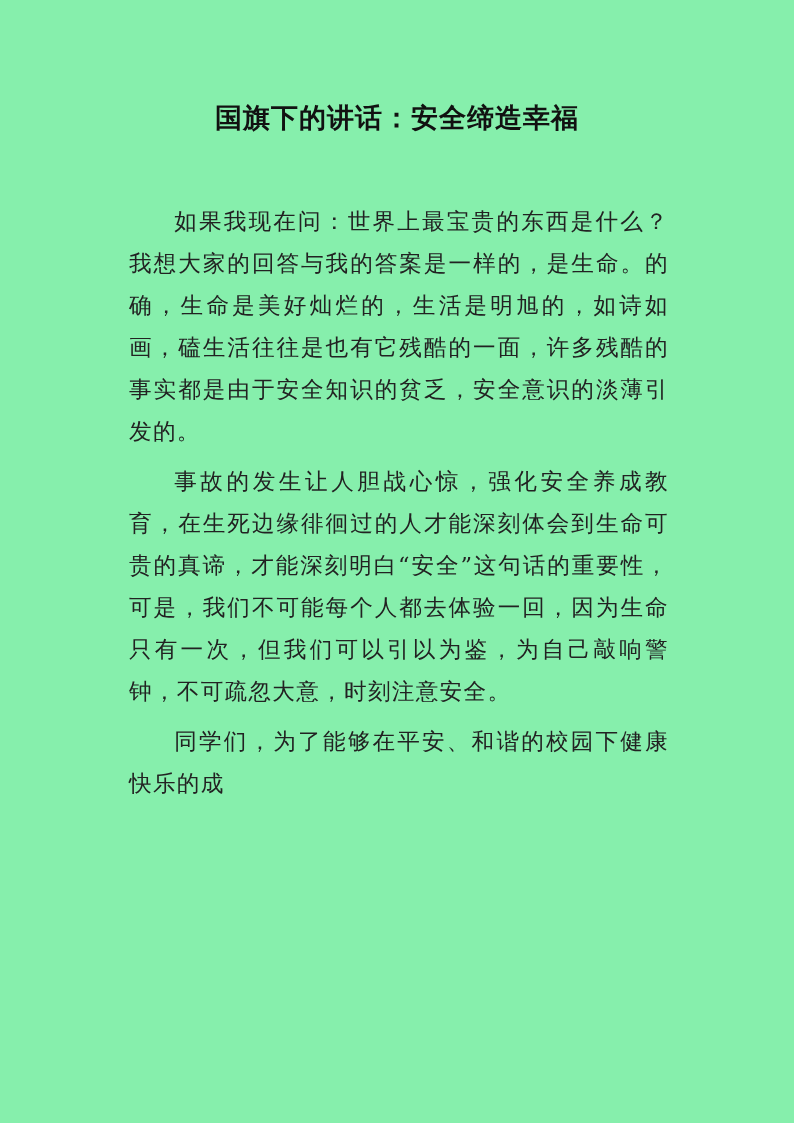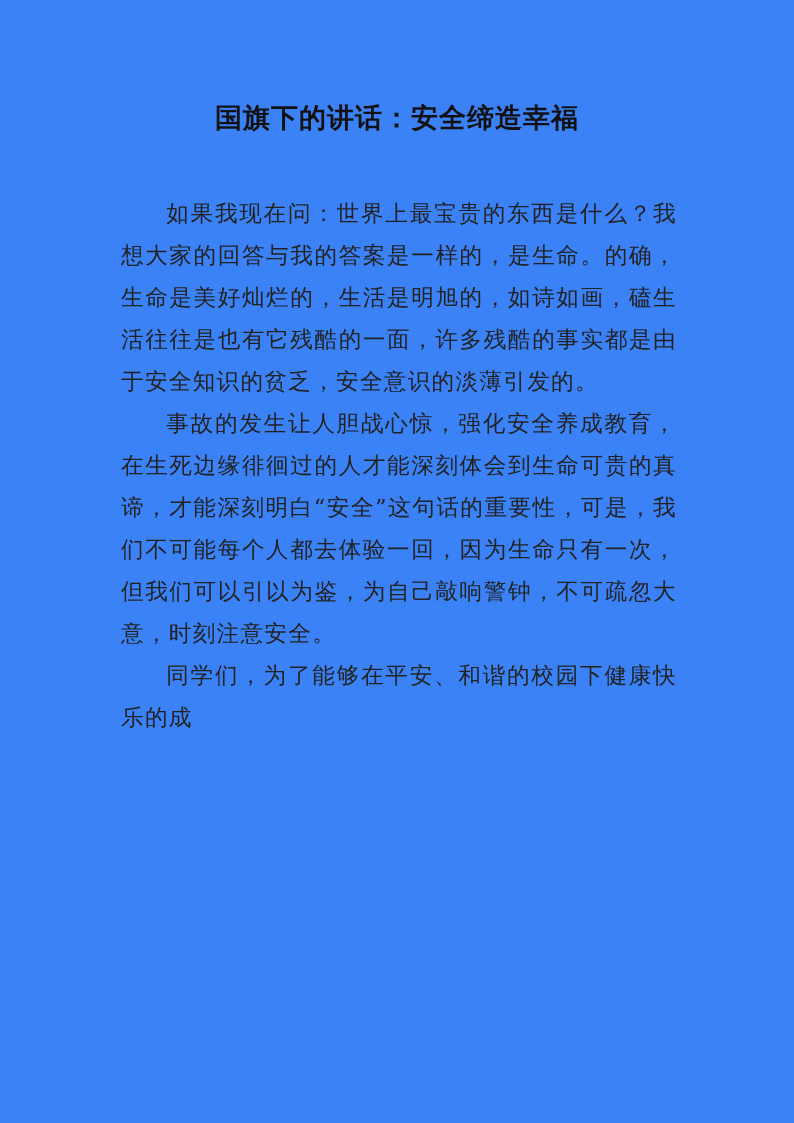--- a/index.html
+++ b/index.html
@@ -1,28 +1,28 @@
 <!DOCTYPE html>
 <html><head>
 <meta charset="utf-8">
 <style>
   html, body { margin: 0; padding: 0; background: #ffffff; }
   body { width: 794px; height: 1123px; position: relative; overflow: hidden; }
-  .page { position: absolute; left: 0; top: 0; width: 794px; height: 1123px; background: #3b82f6; }
+  .page { position: absolute; left: 0; top: 0; width: 794px; height: 1123px; background: #86efac; }
   .title {
     position: absolute; left: 0; top: 98px; width: 794px; text-align: center;
     font-family: "DejaVu Sans", sans-serif; font-weight: bold;
     font-size: 27px; line-height: 40px; color: #111; letter-spacing: 1px;
   }
   .body {
     position: absolute; left: 121px; top: 192px; width: 556px;
     font-family: "DejaVu Serif", serif; font-size: 22.6px; line-height: 42px;
     color: #222; text-align: justify; letter-spacing: 1.3px;
   }
-  .body p { margin: 0; text-indent: 2em; }
+  .body p { margin: 8px; text-indent: 2em; }
 </style>
 </head>
 <body>
 
 <div class="page">
   <div class="title">国旗下的讲话：安全缔造幸福</div>
   <div class="body">
     <p>如果我现在问：世界上最宝贵的东西是什么？我想大家的回答与我的答案是一样的，是生命。的确，生命是美好灿烂的，生活是明旭的，如诗如画，磕生活往往是也有它残酷的一面，许多残酷的事实都是由于安全知识的贫乏，安全意识的淡薄引发的。</p>
     <p>事故的发生让人胆战心惊，强化安全养成教育，在生死边缘徘徊过的人才能深刻体会到生命可贵的真谛，才能深刻明白“安全”这句话的重要性，可是，我们不可能每个人都去体验一回，因为生命只有一次，但我们可以引以为鉴，为自己敲响警钟，不可疏忽大意，时刻注意安全。</p>
     <p>同学们，为了能够在平安、和谐的校园下健康快乐的成</p>

